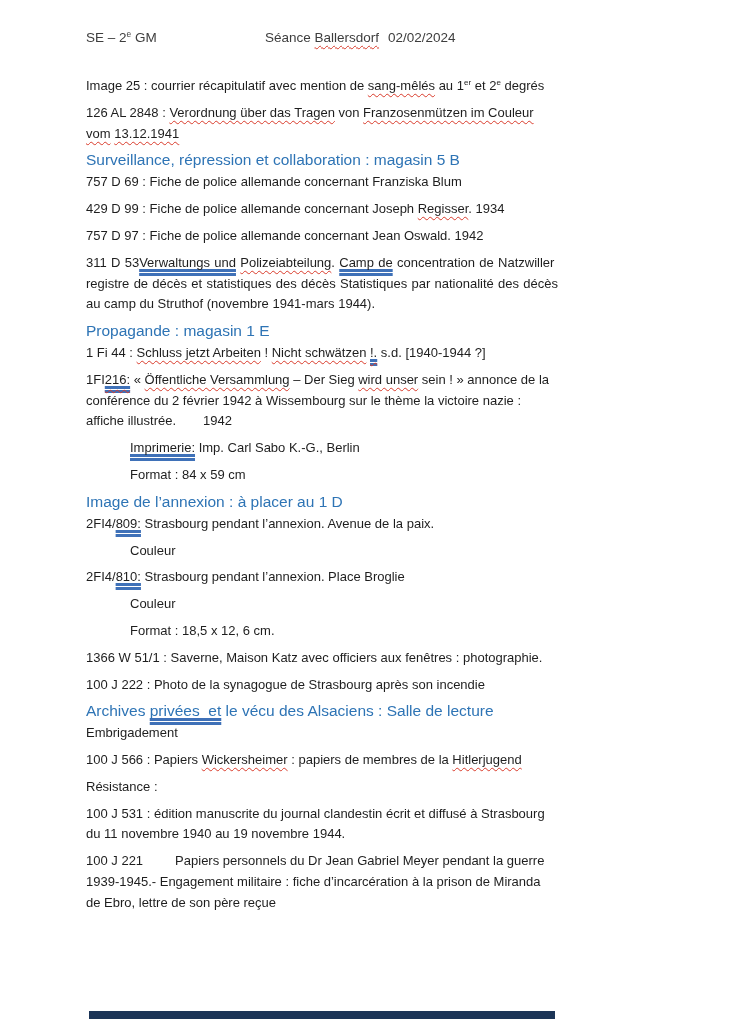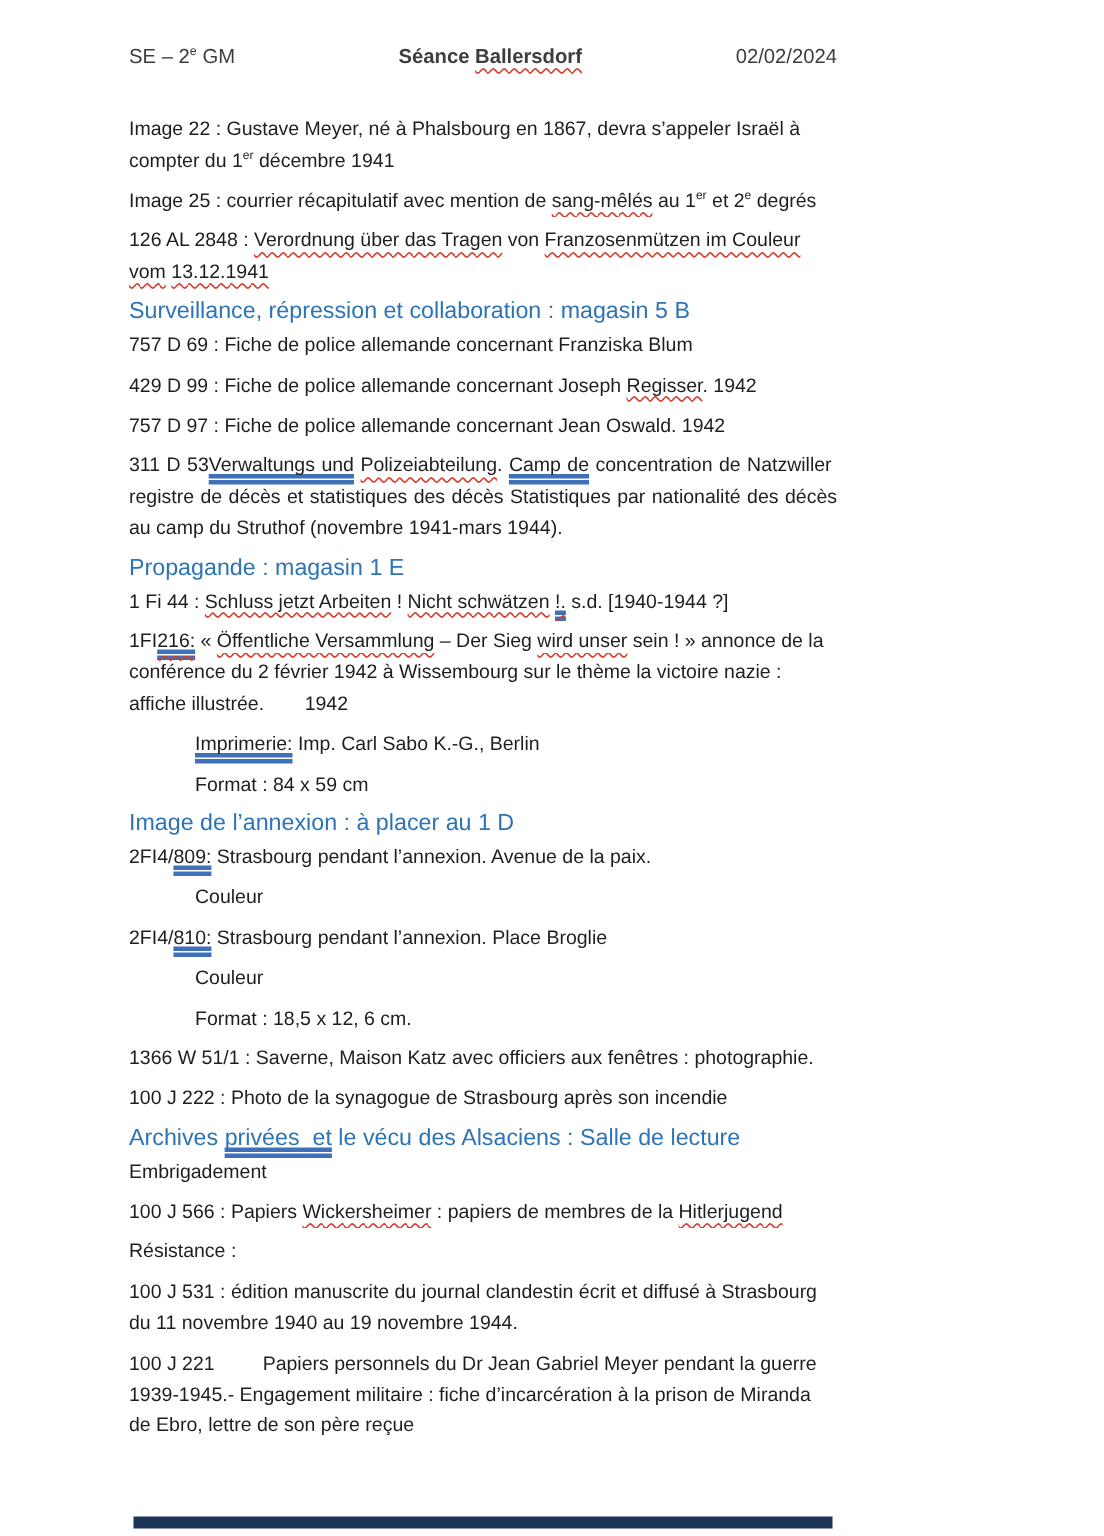--- a/index.html
+++ b/index.html
@@ -18,22 +18,22 @@
     box-sizing:border-box;
   }
   .doc-header{
     display:flex;
     align-items:flex-start;
     font-size:13.5px;
     color:#3d3d3d;
     margin-bottom:31px;
   }
   .doc-header .h-left{width:170px;text-align:left;}
-  .doc-header .h-center{flex:1;text-align:right;font-weight:bold;}
-  .doc-header .h-right{width:170px;text-align:right;}
+  .doc-header .h-center{flex:1;text-align:center;}
+  .doc-header .h-right{width:170px;}
   p.para{
     font-size:13px;
     line-height:1.6;
     margin:0 0 6px 0;
     color:var(--body,#1e1e1e);
   }
   p.para.indent{padding-left:44px;}
   p.para.justify{text-align:justify;}
   h2.sect{
     font-size:15.5px;
@@ -72,26 +72,25 @@
 </head>
 <body>
 
 <div class="page">
   <div class="doc-header">
     <span class="h-left"><span>SE – 2</span><sup>e</sup><span> GM</span></span>
     <span class="h-center"><span>Séance </span><span class="sq">Ballersdorf</span></span>
     <span class="h-right">02/02/2024</span>
   </div>
   <main id="doc-body">
-      <p class="para"><span>Image 22 : Gustave Meyer, né à Phalsbourg en 1867, devra s’appeler Israël à compter du 1</span><sup>er</sup><span> décembre 1941</span></p>
       <p class="para"><span>Image 25 : courrier récapitulatif avec mention de </span><span class="sq">sang-mêlés</span><span> au 1</span><sup>er</sup><span> et 2</span><sup>e</sup><span> degrés</span></p>
       <p class="para"><span>126 AL 2848 : </span><span class="sq">Verordnung über das Tragen</span><span> von </span><span class="sq">Franzosenmützen im Couleur vom</span><span> </span><span class="sq">13.12.1941</span></p>
       <h2 class="sect"><span>Surveillance, répression et collaboration : magasin 5 B</span></h2>
       <p class="para"><span>757 D 69 : Fiche de police allemande concernant Franziska Blum</span></p>
-      <p class="para"><span>429 D 99 : Fiche de police allemande concernant Joseph </span><span class="sq">Regisser</span><span>. 1942</span></p>
+      <p class="para"><span>429 D 99 : Fiche de police allemande concernant Joseph </span><span class="sq">Regisser</span><span>. 1934</span></p>
       <p class="para"><span>757 D 97 : Fiche de police allemande concernant Jean Oswald. 1942</span></p>
       <p class="para justify"><span>311 D 53</span><span class="du">Verwaltungs und</span><span> </span><span class="sq">Polizeiabteilung</span><span>. </span><span class="du">Camp de</span><span> concentration de Natzwiller&nbsp; registre de décès et statistiques des décès Statistiques par nationalité des décès au camp du Struthof (novembre 1941-mars 1944).</span></p>
       <h2 class="sect"><span>Propagande : magasin 1 E</span></h2>
       <p class="para"><span>1 Fi 44 : </span><span class="sq">Schluss jetzt Arbeiten</span><span> ! </span><span class="sq">Nicht schwätzen</span><span> </span><span class="du"><span class="sq">!.</span></span><span> s.d. [1940-1944 ?]</span></p>
       <p class="para"><span>1FI</span><span class="du"><span class="sq">216:</span></span><span> « </span><span class="sq">Öffentliche Versammlung</span><span> – Der Sieg </span><span class="sq">wird unser</span><span> sein ! » annonce de la conférence du 2 février 1942 à Wissembourg sur le thème la victoire nazie : affiche illustrée.</span><span class="gap" style="width: 27px;"></span><span>1942</span></p>
       <p class="para indent"><span class="du">Imprimerie:</span><span> Imp. Carl Sabo K.-G., Berlin</span></p>
       <p class="para indent"><span>Format : 84 x 59 cm</span></p>
       <h2 class="sect"><span>Image de l’annexion : à placer au 1 D</span></h2>
       <p class="para"><span>2FI4/</span><span class="du">809:</span><span> Strasbourg pendant l’annexion. Avenue de la paix.</span></p>
       <p class="para indent"><span>Couleur</span></p>

